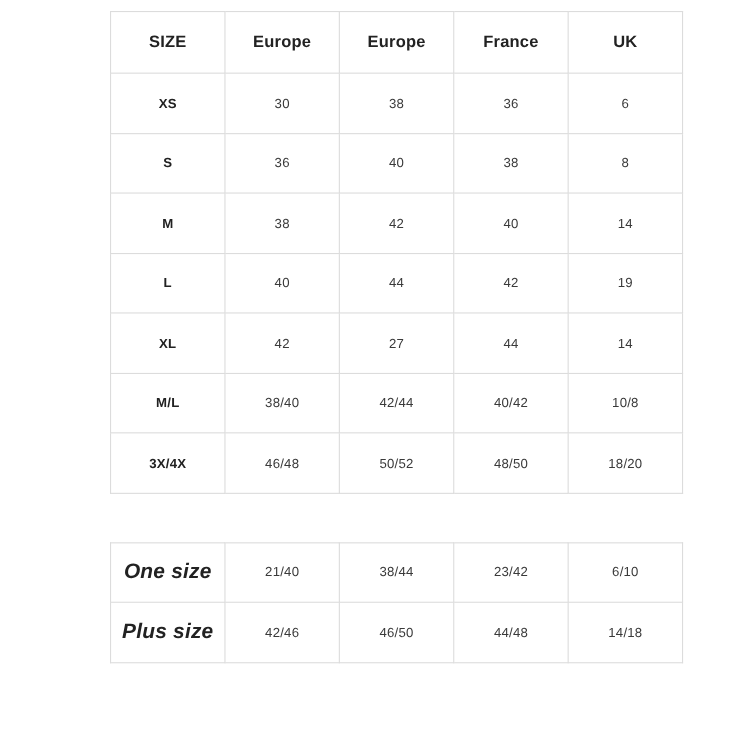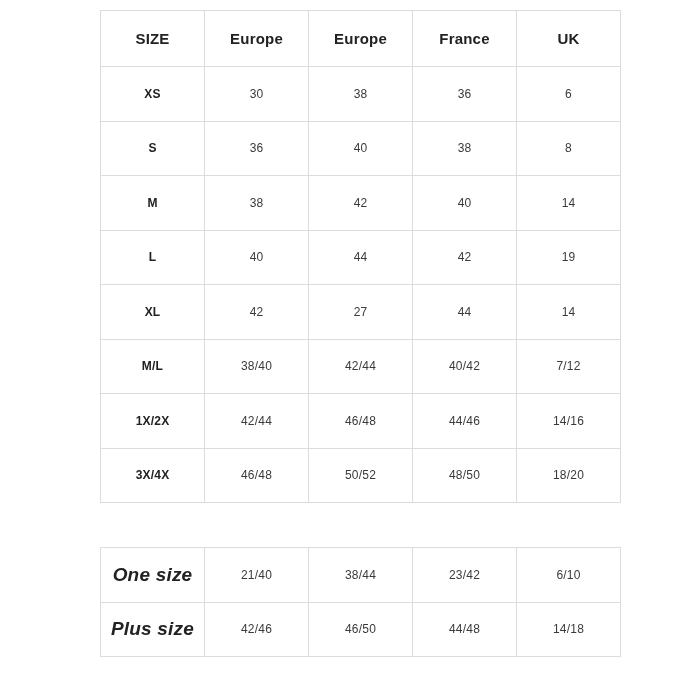--- a/index.html
+++ b/index.html
@@ -125,28 +125,21 @@
         <td>42</td>
         <td>27</td>
         <td>44</td>
         <td>14</td>
       </tr>
       <tr>
         <td class="row-head">M/L</td>
         <td>38/40</td>
         <td>42/44</td>
         <td>40/42</td>
-        <td>7/12</td>
-      </tr>
-      <tr>
-        <td class="row-head">1X/2X</td>
-        <td>42/44</td>
-        <td>46/48</td>
-        <td>44/46</td>
-        <td>14/16</td>
+        <td>10/8</td>
       </tr>
       <tr>
         <td class="row-head">3X/4X</td>
         <td>46/48</td>
         <td>50/52</td>
         <td>48/50</td>
         <td>18/20</td>
       </tr>
     </tbody>
   </table>

